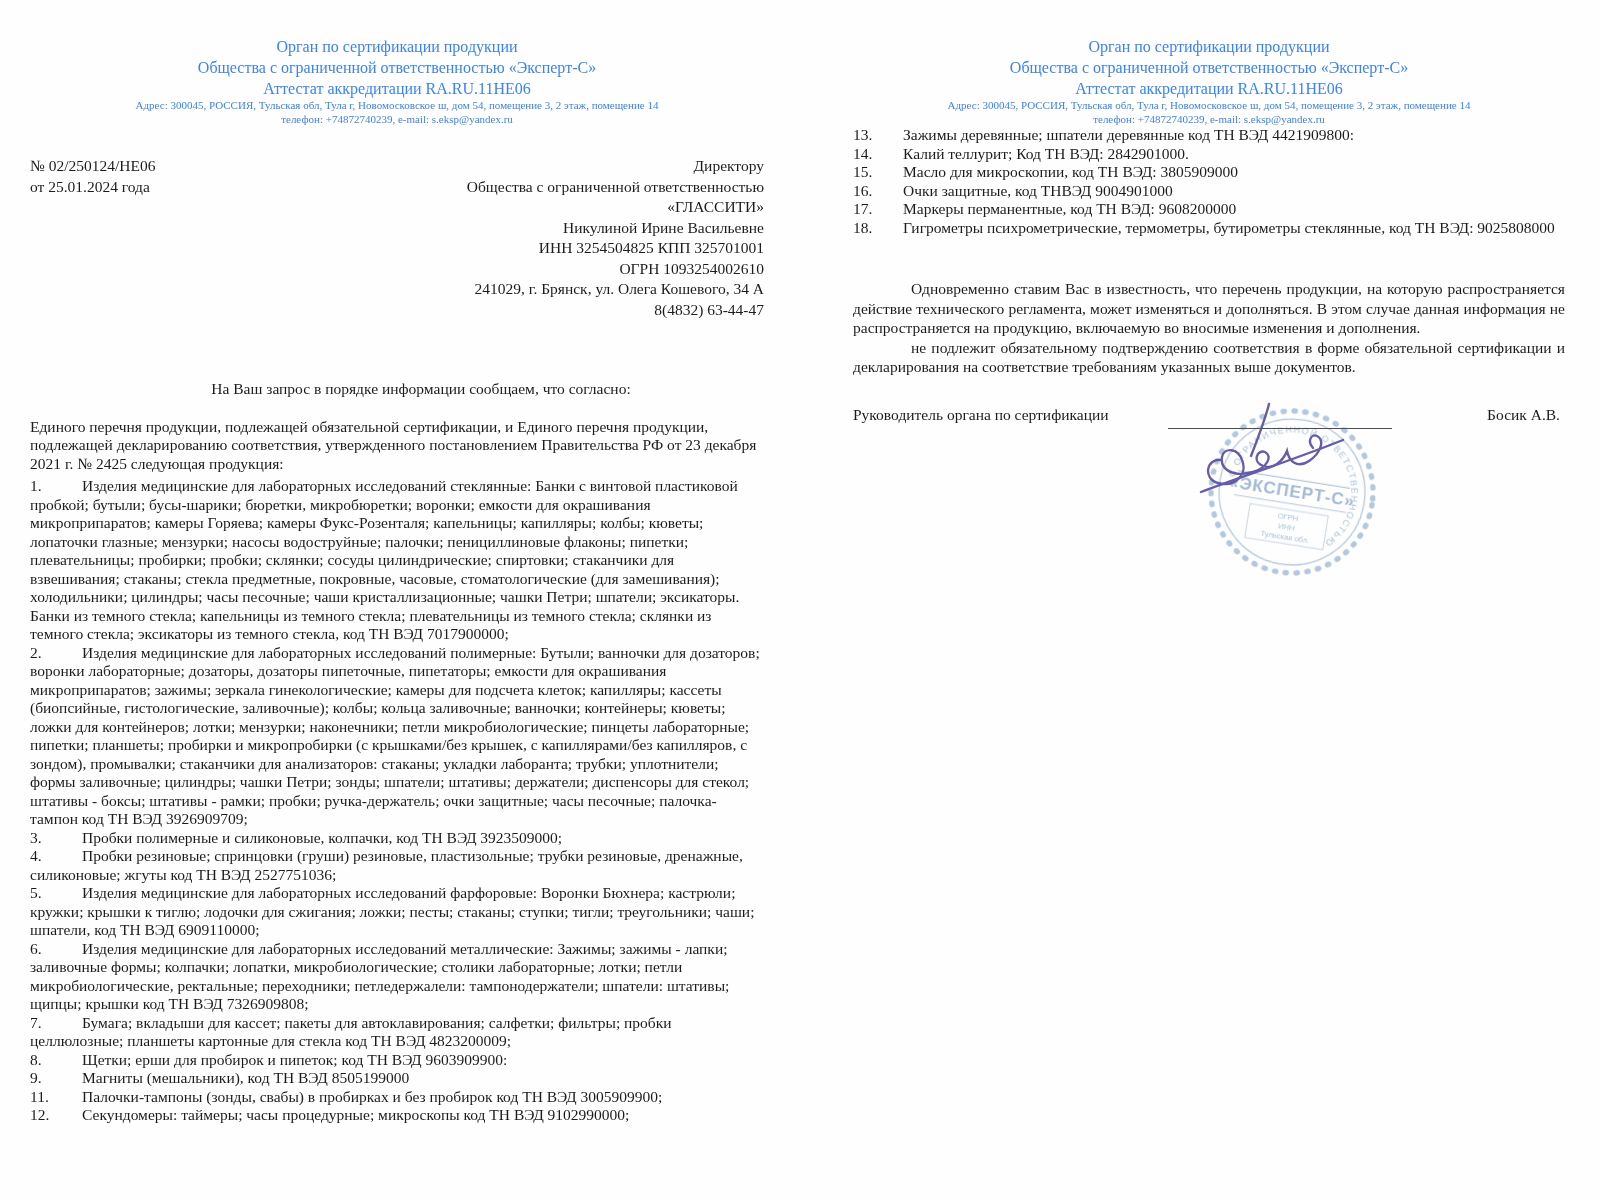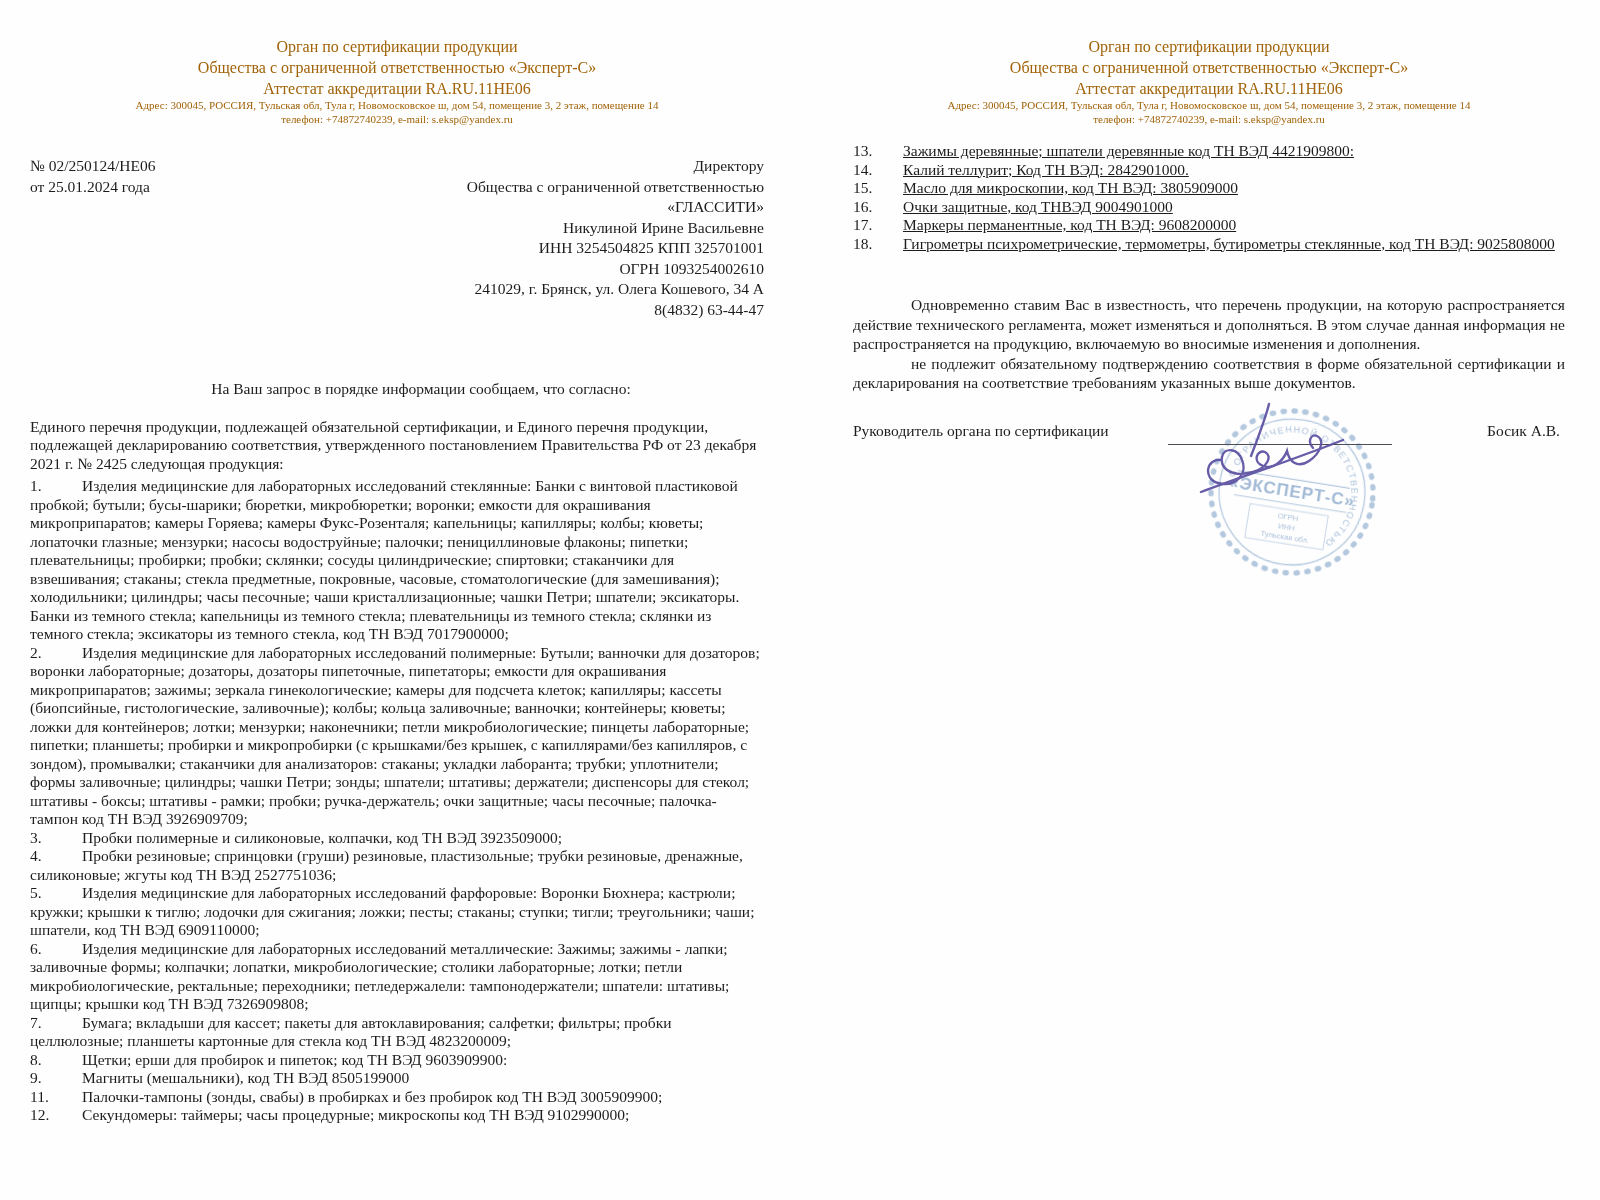--- a/index.html
+++ b/index.html
@@ -10,39 +10,39 @@
     overflow:hidden;
     font-family:"Liberation Serif","DejaVu Serif",serif;
     color:#1c1c1c;
     -webkit-font-smoothing:antialiased;
   }
   .page{position:absolute;top:36px;}
   .page-left{left:30px;width:734px;}
   .page-right{left:853px;width:712px;min-height:1100px;}
 
   
-  .letterhead{text-align:center;color:#a16207;}
+  .letterhead{text-align:center;color:#3b82f6;}
   .lh-big{font-size:16px;line-height:21px;}
   .lh-small{font-size:11px;line-height:13.5px;}
 
   
   .ref-row{position:relative;margin-top:30px;min-height:168px;}
   .ref-block{position:absolute;left:0;top:0;font-size:15.5px;line-height:20.5px;}
   .addressee{position:absolute;right:0;top:0;text-align:right;font-size:15.5px;line-height:20.5px;}
 
   .body-text{font-size:15.5px;line-height:18.5px;}
   .intro{margin:56px 0 0 0;text-indent:48px;text-align:center;}
   .basis{margin:19px 0 0 0;}
 
   .items{margin-top:4px;}
   .item{margin:0;}
   .item .num{display:inline-block;width:52px;}
   .page-right .item .num{width:50px;}
 
-  .r-items{margin-top:16px;text-decoration:underline;}
+  .r-items{margin-top:0;}
   .closing{margin-top:42px;}
   .closing p{margin:0;text-align:justify;text-indent:58px;font-size:15.5px;line-height:19.5px;}
 
   .sig-row{position:relative;margin-top:29px;height:40px;font-size:15.5px;}
   .sig-role{position:absolute;left:0;top:0;}
   .sig-name{position:absolute;right:5px;top:0;}
   .sig-line{position:absolute;left:315px;top:22px;width:224px;border-top:1.4px solid #4c4c55;}
 
   .stamp-wrap{position:absolute;left:349px;top:366px;width:180px;height:180px;z-index:1;}
   .ink-wrap{position:absolute;left:342px;top:362px;width:156px;height:110px;z-index:4;}

